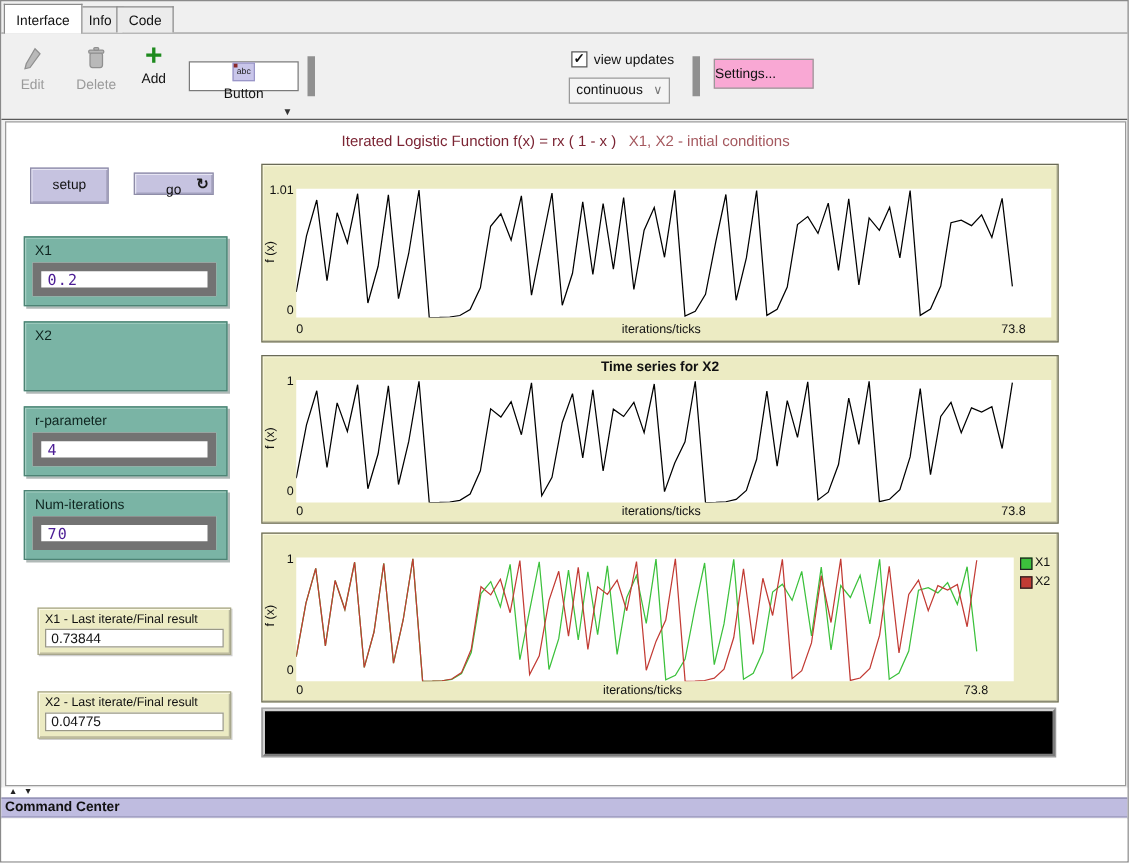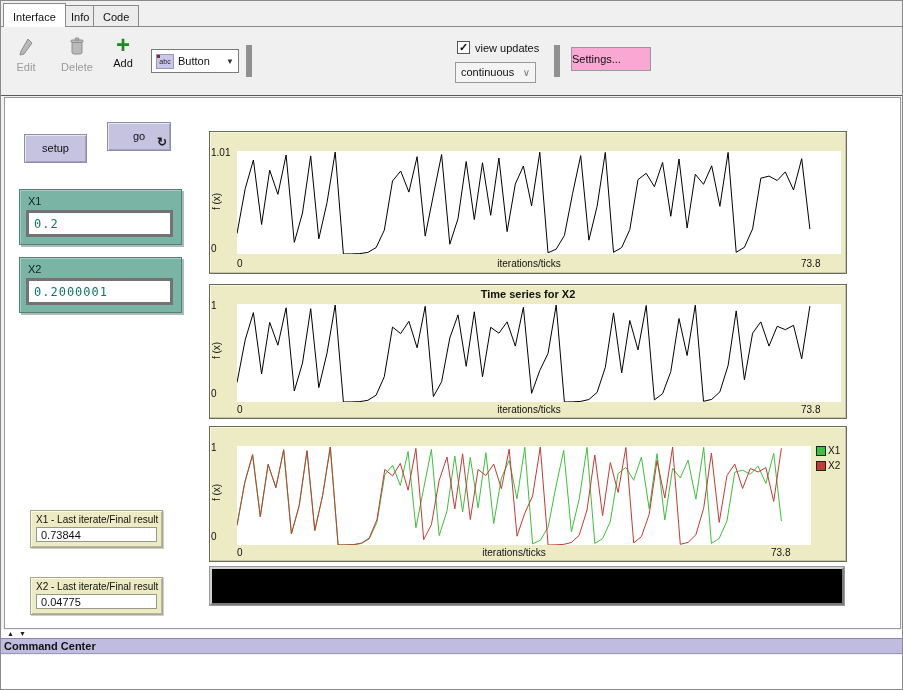--- a/index.html
+++ b/index.html
@@ -20,21 +20,21 @@
   .toolbar{position:absolute;left:0;top:26px;width:100%;height:69px;background:#f0f0f0;}
   .toolbar .bottomline{position:absolute;left:0;top:68px;width:100%;height:1px;background:#5a5a5a;}
   .tool{position:absolute;text-align:center;font-size:11px;color:#9a9a9a;}
   .tool .glyph{display:block;margin:0 auto 2px auto;}
   .tool.enabled{color:#111;}
   #tool-edit{left:8px;top:10px;width:34px;}
   #tool-delete{left:56px;top:10px;width:40px;}
   #tool-add{left:106px;top:8px;width:32px;}
   .plus-glyph{font-size:24px;line-height:20px;font-weight:bold;color:#1e8a1e;}
   .widget-dd{position:absolute;left:150px;top:22px;width:88px;height:24px;background:#fff;
-    border:1px solid #7a7a7a;box-sizing:border-box;display:flex;align-items:center;padding:0 4px;gap:4px;font-size:11px;color:#111;}
+    border:1px solid #7a7a7a;box-sizing:border-box;display:flex;align-items:center;padding:0 4px;gap:4px;font-size:11px;color:#111;flex-direction:column;}
   .abc-chip{width:18px;height:15px;background:#c9c6ea;border:1px solid #9a96c8;font-size:7px;
     line-height:14px;text-align:center;color:#222;position:relative;box-sizing:border-box;}
   .abc-chip:before{content:"";position:absolute;left:0;top:0;width:3px;height:3px;background:#8a2a2a;}
   .widget-dd .dd-arrow{margin-left:auto;font-size:8px;color:#333;}
   .vsep{position:absolute;top:18px;width:6px;height:32px;background:#909090;}
   #sep1{left:245px;} #sep2{left:553px;}
   .speed{position:absolute;left:270px;top:4px;width:172px;height:60px;font-size:11px;color:#111;text-align:center;}
   .speed .track{position:absolute;left:2px;right:2px;top:31px;height:2px;background:#c2c2c2;border-top:1px solid #a8a8a8;}
   .speed .thumb{position:absolute;left:81px;top:21px;width:9px;height:22px;background:#efefef;border:1px solid #8a8a8a;box-sizing:border-box;}
   .speed .lab{position:absolute;top:2px;width:100%;}
@@ -52,47 +52,47 @@
   .content{position:absolute;left:3px;top:96px;width:897px;height:532px;background:#fff;
     border:1px solid #9a9a9a;box-sizing:border-box;}
   .main-title{position:absolute;left:0px;top:8px;width:100%;text-align:center;font-size:12px;white-space:nowrap;}
   .main-title .t1{color:#7b2433;}
   .main-title .t2{color:#a5595f;margin-left:10px;}
   
   .nl-btn{position:absolute;background:#c6c3e0;border:1px solid #8f8da8;box-sizing:border-box;
     font-size:11px;color:#111;text-align:center;
     box-shadow:inset 1px 1px 0 #e6e5f3, inset -1px -1px 0 #a3a1bd;}
   #btn-setup{left:19px;top:36px;width:63px;height:29px;line-height:27px;text-align:center;}
-  #btn-go{left:102px;top:24px;width:64px;height:29px;line-height:27px;}
+  #btn-go{left:102px;top:40px;width:64px;height:18px;line-height:27px;}
   .forever-icon{position:absolute;right:3px;bottom:2px;font-size:12px;font-weight:bold;color:#1a1a1a;line-height:12px;}
   
   .nl-input{position:absolute;left:14px;width:163px;height:56px;background:#7ab4a5;
     border:1px solid #4d8374;box-sizing:border-box;
     box-shadow:2px 2px 0 rgba(80,100,95,0.45), inset 1px 1px 0 #a5cec2;}
   .nl-input .ilabel{font-size:11px;color:#0e241f;padding:5px 0 3px 8px;}
-  .nl-input .ifield{margin:0 8px 0 6px;height:27px;background:#fff;border:3px solid #737373;
-    font-family:"DejaVu Sans Mono",monospace;font-size:12px;letter-spacing:1px;color:#0f766e;
+  .nl-input .ifield{margin:0 8px 0 6px;height:27px;background:#fff;border:7px solid #737373;
+    font-family:"DejaVu Sans Mono",monospace;font-size:12px;letter-spacing:1px;color:#4c1d95;
     padding:4px 5px;box-sizing:border-box;width:calc(100% - 14px);}
   #input-x1{top:91px;} #input-x2{top:159px;} #input-r{top:227px;} #input-n{top:294px;}
   
-  .nl-monitor{position:absolute;left:25px;width:133px;height:38px;background:#ecebc3;
+  .nl-monitor{position:absolute;left:25px;width:155px;height:38px;background:#ecebc3;
     border:1px solid #a8a78d;box-sizing:border-box;
-    box-shadow:inset 1px 1px 0 #fbfae6, inset -1px -1px 0 #b9b89c, 1px 1px 0 #cfcfcf;margin-top:24px;}
+    box-shadow:inset 1px 1px 0 #fbfae6, inset -1px -1px 0 #b9b89c, 1px 1px 0 #cfcfcf;}
   .nl-monitor .mlabel{font-size:10px;color:#111;padding:3px 0 2px 5px;white-space:nowrap;}
   .nl-monitor .mvalue{margin:0 5px;height:15px;background:#fff;border:1px solid #9a9987;
     font-size:11px;line-height:14px;padding:0 4px;color:#111;box-sizing:border-box;}
   #monitor-x1{top:388px;} #monitor-x2{top:455px;}
   
   .nl-plot{position:absolute;left:204px;width:638px;background:#ecebc3;
     border:1px solid #6a6a58;box-sizing:border-box;box-shadow:inset -1px -1px 0 #c6c5a5, inset 1px 1px 0 #f8f7dd;}
   #plot1{top:33px;height:143px;} #plot2{top:186px;height:135px;} #plot3{top:328px;height:136px;}
   .nl-plot .ptitle{position:absolute;left:0;top:3px;width:100%;text-align:center;
     font-size:11px;font-weight:bold;color:#111;}
   .plot-area{position:absolute;left:27px;top:19px;background:#fff;}
-  .ylab-max,.ylab-min{position:absolute;width:24px;font-size:10px;color:#111;}
+  .ylab-max,.ylab-min{position:absolute;width:24px;text-align:right;font-size:10px;color:#111;}
   .ylab-max{left:1px;top:15px;}
   .ylab-axis{position:absolute;left:-2px;font-size:10px;color:#111;transform:rotate(-90deg);white-space:nowrap;}
   .xlab-row{position:absolute;left:0;width:100%;font-size:10px;color:#111;}
   .xlab-0{position:absolute;}
   .xlab-label{position:absolute;text-align:center;}
   .xlab-max{position:absolute;text-align:left;width:40px;}
   .legend{position:absolute;font-size:10px;color:#111;}
   .legend .lrow{display:flex;align-items:center;margin-bottom:4px;}
   .legend .swatch{width:10px;height:10px;border:1px solid #222;margin-right:2px;box-sizing:border-box;}
   svg.chart{display:block;}
@@ -158,34 +158,44 @@
     <span>continuous</span>
     <span class="chev">∨</span>
   </div>
   <div class="vsep" id="sep2"></div>
   <div class="btn-settings">Settings...</div>
   <div class="bottomline"></div>
 </div>
 
 <div class="content">
 
+  <div class="main-title">
+    <span class="t1">Iterated Logistic Function f(x) = rx ( 1 - x )</span><span class="t2">X1, X2 - intial conditions</span>
+  </div>
 
   <div class="nl-btn" id="btn-setup">setup</div>
   <div class="nl-btn" id="btn-go">
     <span>go</span>
     <span class="forever-icon">↻</span>
   </div>
 
   <div class="nl-input" id="input-x1">
     <div class="ilabel">X1</div>
     <input class="ifield" value="0.2" style="">
   </div>
   <div class="nl-input" id="input-x2">
     <div class="ilabel">X2</div>
-    <input class="ifield" value="0.2000001" style="">
+  </div>
+  <div class="nl-input" id="input-r">
+    <div class="ilabel">r-parameter</div>
+    <input class="ifield" value="4" style="">
+  </div>
+  <div class="nl-input" id="input-n">
+    <div class="ilabel">Num-iterations</div>
+    <input class="ifield" value="70" style="">
   </div>
 
   <div class="nl-monitor" id="monitor-x1">
     <div class="mlabel">X1 - Last iterate/Final result</div>
     <div class="mvalue">0.73844</div>
   </div>
   <div class="nl-monitor" id="monitor-x2">
     <div class="mlabel">X2 - Last iterate/Final result</div>
     <div class="mvalue">0.04775</div>
   </div>

